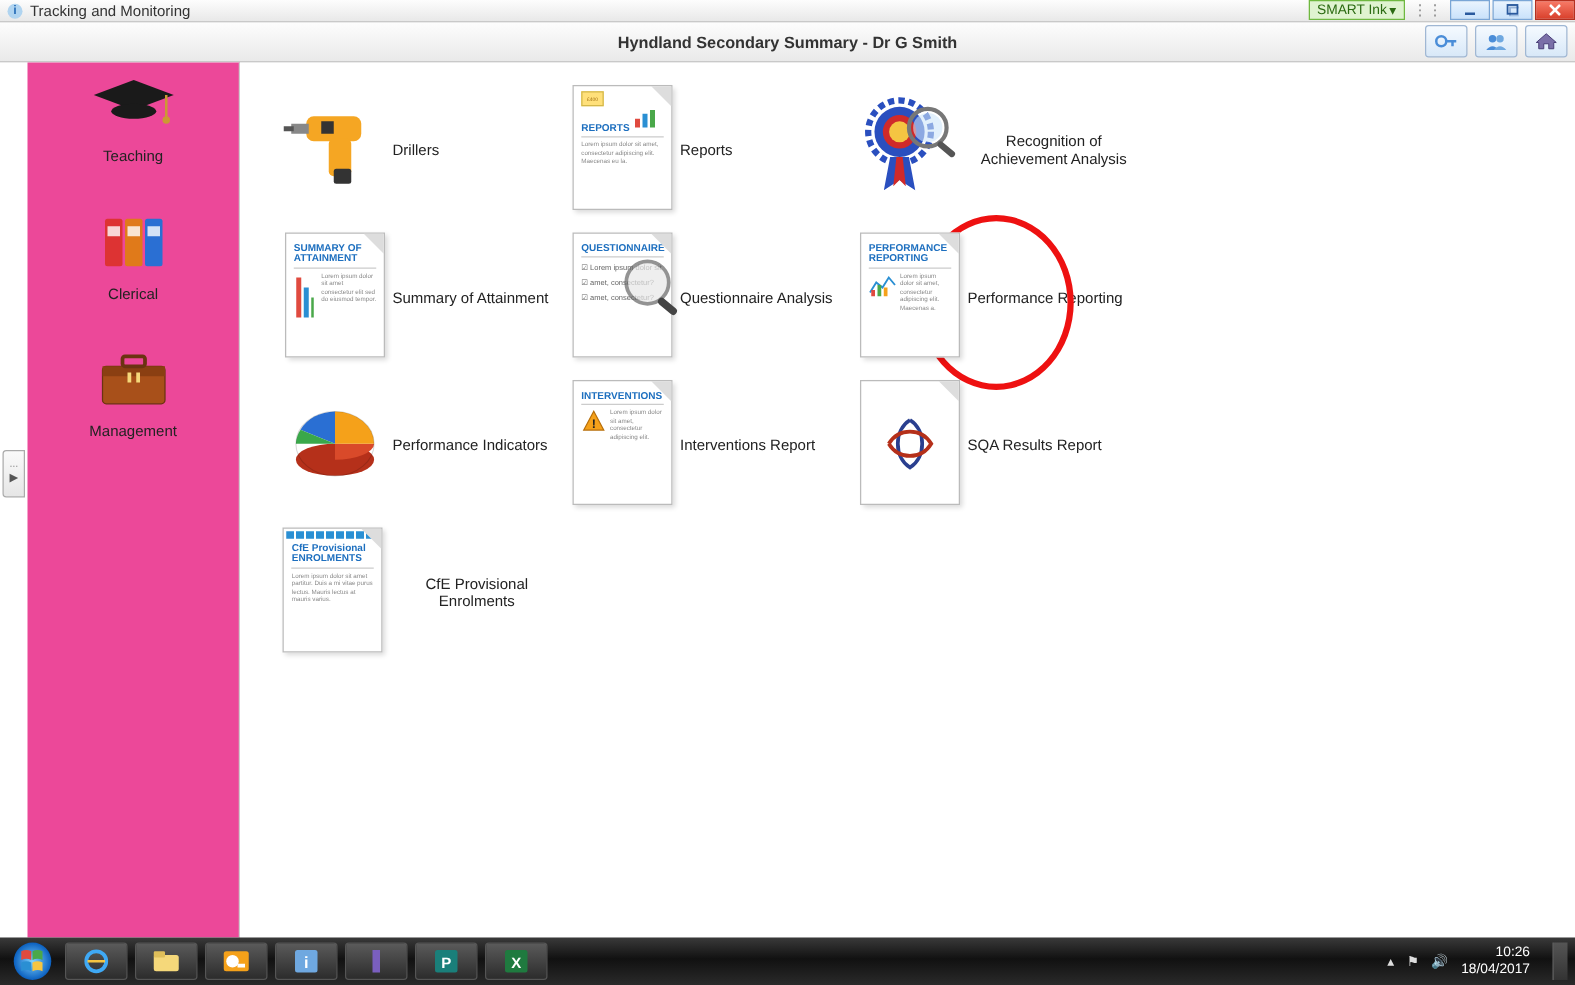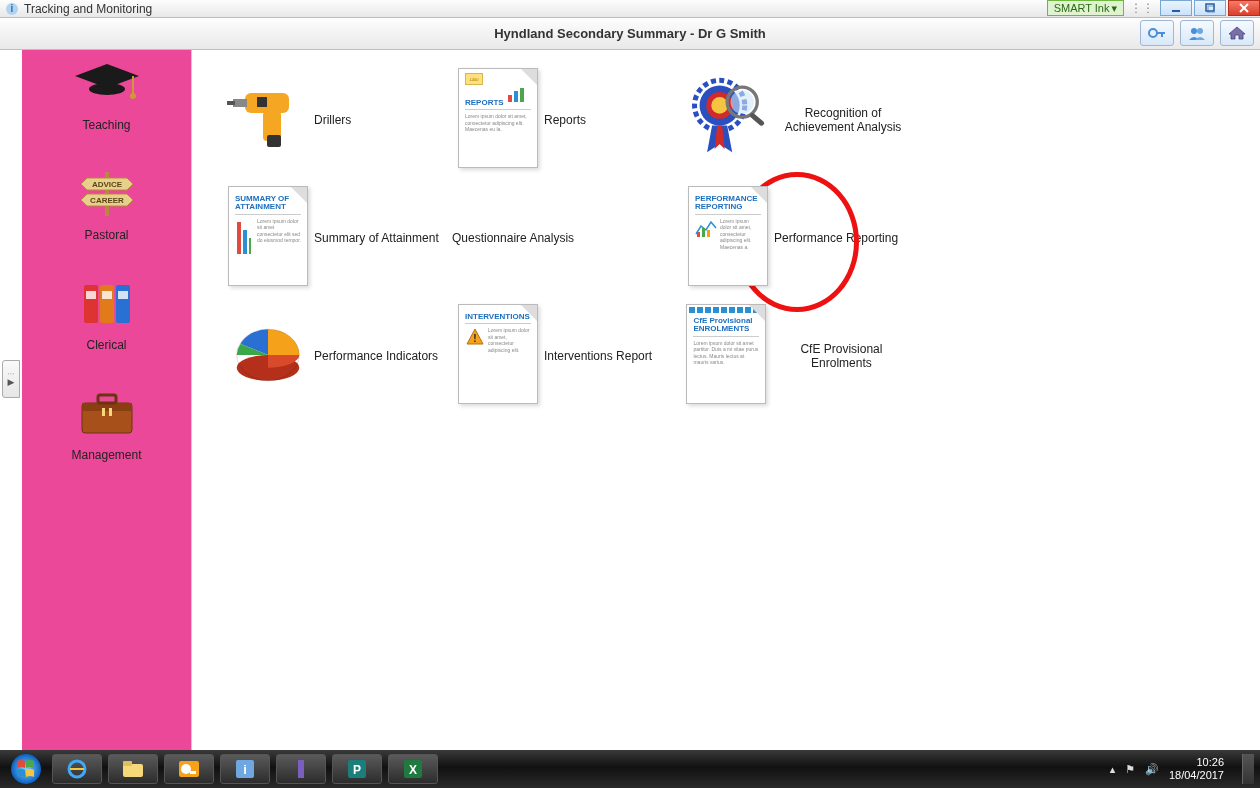--- a/index.html
+++ b/index.html
@@ -300,32 +300,20 @@
         <svg width="80" height="56" viewBox="0 0 80 56">
           <polygon points="40,10 72,22 40,34 8,22" fill="#1a1a1a"></polygon>
           <ellipse cx="40" cy="35" rx="18" ry="6" fill="#1a1a1a"></ellipse>
           <line x1="66" y1="22" x2="66" y2="40" stroke="#cc9933" stroke-width="2"></line>
           <circle cx="66" cy="42" r="3" fill="#cc9933"></circle>
         </svg>
       </div>
       <span class="label">Teaching</span>
     </div>
 
-    <div class="side-item">
-      <div class="icon-box">
-        <svg width="80" height="56" viewBox="0 0 80 56">
-          <rect x="38" y="8" width="4" height="44" fill="#b58a3f"></rect>
-          <polygon points="20,14 60,14 66,20 60,26 20,26 14,20" fill="#e8cf8a" stroke="#b58a3f"></polygon>
-          <text x="40" y="23" font-size="8" text-anchor="middle" fill="#5a4518" font-weight="bold">ADVICE</text>
-          <polygon points="60,30 20,30 14,36 20,42 60,42 66,36" fill="#e8cf8a" stroke="#b58a3f"></polygon>
-          <text x="40" y="39" font-size="8" text-anchor="middle" fill="#5a4518" font-weight="bold">CAREER</text>
-        </svg>
-      </div>
-      <span class="label">Pastoral</span>
-    </div>
 
     <div class="side-item">
       <div class="icon-box">
         <svg width="70" height="54" viewBox="0 0 70 54">
           <rect x="12" y="10" width="14" height="38" rx="2" fill="#d33"></rect>
           <rect x="28" y="10" width="14" height="38" rx="2" fill="#e07a1a"></rect>
           <rect x="44" y="10" width="14" height="38" rx="2" fill="#2a6fd3"></rect>
           <rect x="14" y="16" width="10" height="8" fill="#fff" opacity="0.8"></rect>
           <rect x="30" y="16" width="10" height="8" fill="#fff" opacity="0.8"></rect>
           <rect x="46" y="16" width="10" height="8" fill="#fff" opacity="0.8"></rect>
@@ -419,20 +407,35 @@
                   <rect x="14" y="20" width="2" height="16" fill="#4aa84a"></rect>
                 </svg>
               <div class="doc-lines" style="flex:1;">Lorem ipsum dolor sit amet consectetur elit sed do eiusmod tempor.</div>
             </div>
           </div>
         </div>
         <span class="card-label">Summary of Attainment</span>
       </div>
 
       <div class="card">
+        <div class="thumb">
+          <div class="doc-page">
+            <div class="fold"></div>
+            <div class="doc-title">QUESTIONNAIRE</div>
+            <div style="font-size:6px;color:#666;line-height:2;">
+              <div>☑ Lorem ipsum dolor sit</div>
+              <div>☑ amet, consectetur?</div>
+              <div>☑ amet, consectetur?</div>
+            </div>
+          </div>
+          <svg width="54" height="54" viewBox="0 0 54 54" style="position:absolute;right:-6px;top:18px;">
+            <circle cx="22" cy="22" r="17" fill="#e8e8e8" opacity="0.7" stroke="#666" stroke-width="3"></circle>
+            <rect x="33" y="33" width="18" height="6" rx="3" transform="rotate(40 33 33)" fill="#444"></rect>
+          </svg>
+        </div>
         <span class="card-label">Questionnaire Analysis</span>
       </div>
 
       <div class="card">
         <div class="circled"></div>
         <div class="thumb">
           <div class="doc-page">
             <div class="fold"></div>
             <div class="doc-title">PERFORMANCE REPORTING</div>
             <div style="display:flex;gap:3px;">
@@ -473,20 +476,32 @@
                   <polygon points="10,2 18,17 2,17" fill="#f5a11a" stroke="#b86f0a"></polygon>
                   <text x="10" y="15" font-size="10" text-anchor="middle" fill="#222" font-weight="bold">!</text>
                 </svg>
               <div class="doc-lines" style="flex:1;">Lorem ipsum dolor sit amet, consectetur adipiscing elit.</div>
             </div>
           </div>
         </div>
         <span class="card-label">Interventions Report</span>
       </div>
 
+      <div class="card">
+        <div class="thumb">
+          <div class="doc-page" style="display:flex;align-items:center;justify-content:center;">
+            <div class="fold"></div>
+            <svg width="50" height="50" viewBox="0 0 50 50">
+              <path d="M25 6 C12 14 12 36 25 44 C38 36 38 14 25 6" fill="none" stroke="#2a3f8f" stroke-width="3"></path>
+              <path d="M8 25 C16 12 34 12 42 25 C34 38 16 38 8 25" fill="none" stroke="#b5301a" stroke-width="3"></path>
+            </svg>
+          </div>
+        </div>
+        <span class="card-label">SQA Results Report</span>
+      </div>
 
       <div class="card">
         <div class="thumb">
           <div class="doc-page">
             <div class="fold"></div>
             <div style="height:6px;background:repeating-linear-gradient(90deg,#2a8fd3 0 6px,#fff 6px 8px);margin:-6px -4px 4px -4px;"></div>
             <div class="doc-title">CfE Provisional ENROLMENTS</div>
             <div class="doc-lines">Lorem ipsum dolor sit amet partitur. Duis a mi vitae purus lectus. Mauris lectus at mauris varius.</div>
           </div>
         </div>

